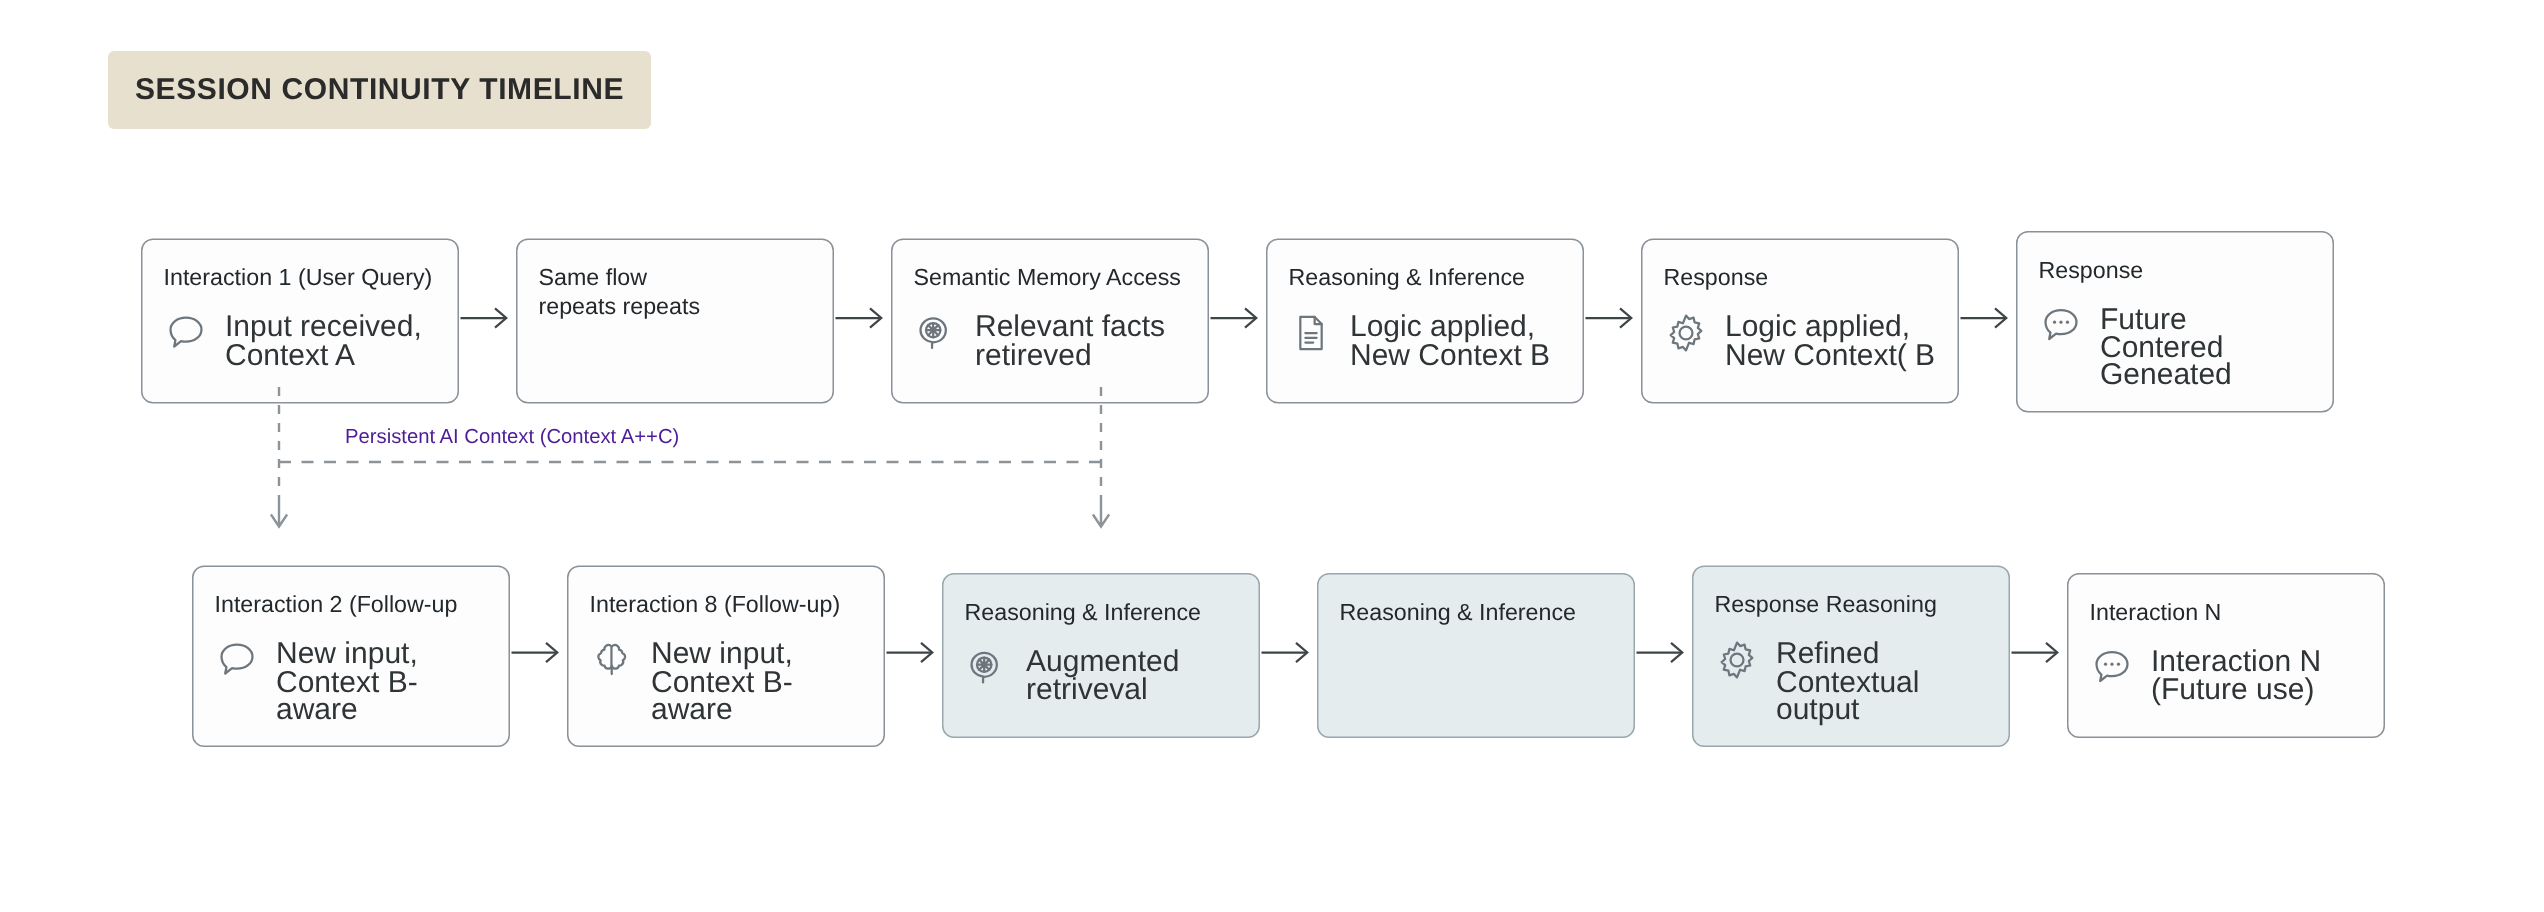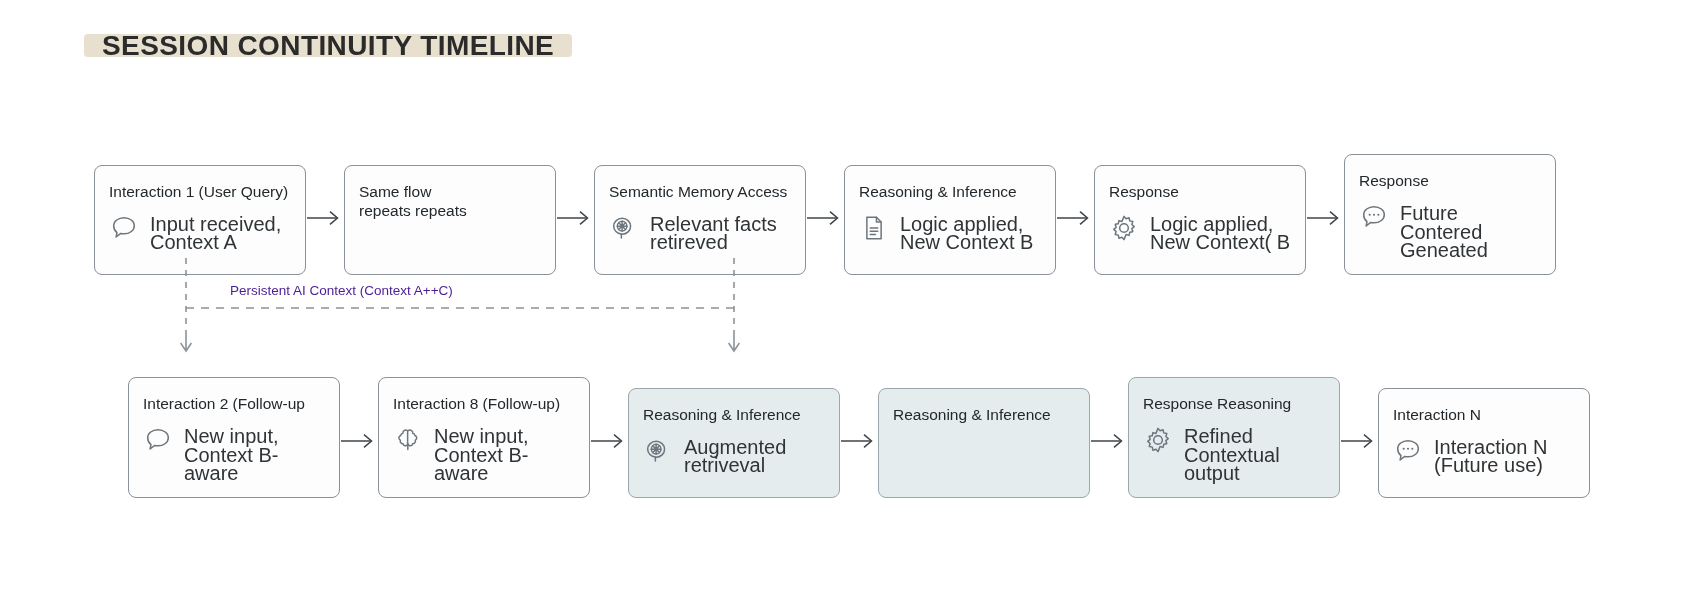--- a/index.html
+++ b/index.html
@@ -16,41 +16,41 @@
     overflow: hidden;
   }
   .canvas {
     position: absolute;
     inset: 0;
   }
 
   
   .title-banner {
     position: absolute;
-    left: 84px;
+    left: 72px;
     top: 34px;
-    height: 23px;
+    height: 52px;
     padding: 0 18px;
     display: flex;
     align-items: center;
     background: #e8e0cf;
     border-radius: 4px;
-    font-size: 28px;
+    font-size: 20px;
     font-weight: 600;
     letter-spacing: 0.4px;
     color: #2b2b2b;
     white-space: nowrap;
   }
 
   
   .row {
     position: absolute;
     left: 0;
     display: flex;
-    align-items: flex-end;
+    align-items: center;
   }
   #row-1 { top: 154px; left: 94px; }
   #row-2 { top: 377px; left: 94px; padding-left: 34px; }
 
   .node {
     box-sizing: border-box;
     width: 212px;
     min-height: 110px;
     border: 1.4px solid #8a9199;
     border-radius: 8px;

